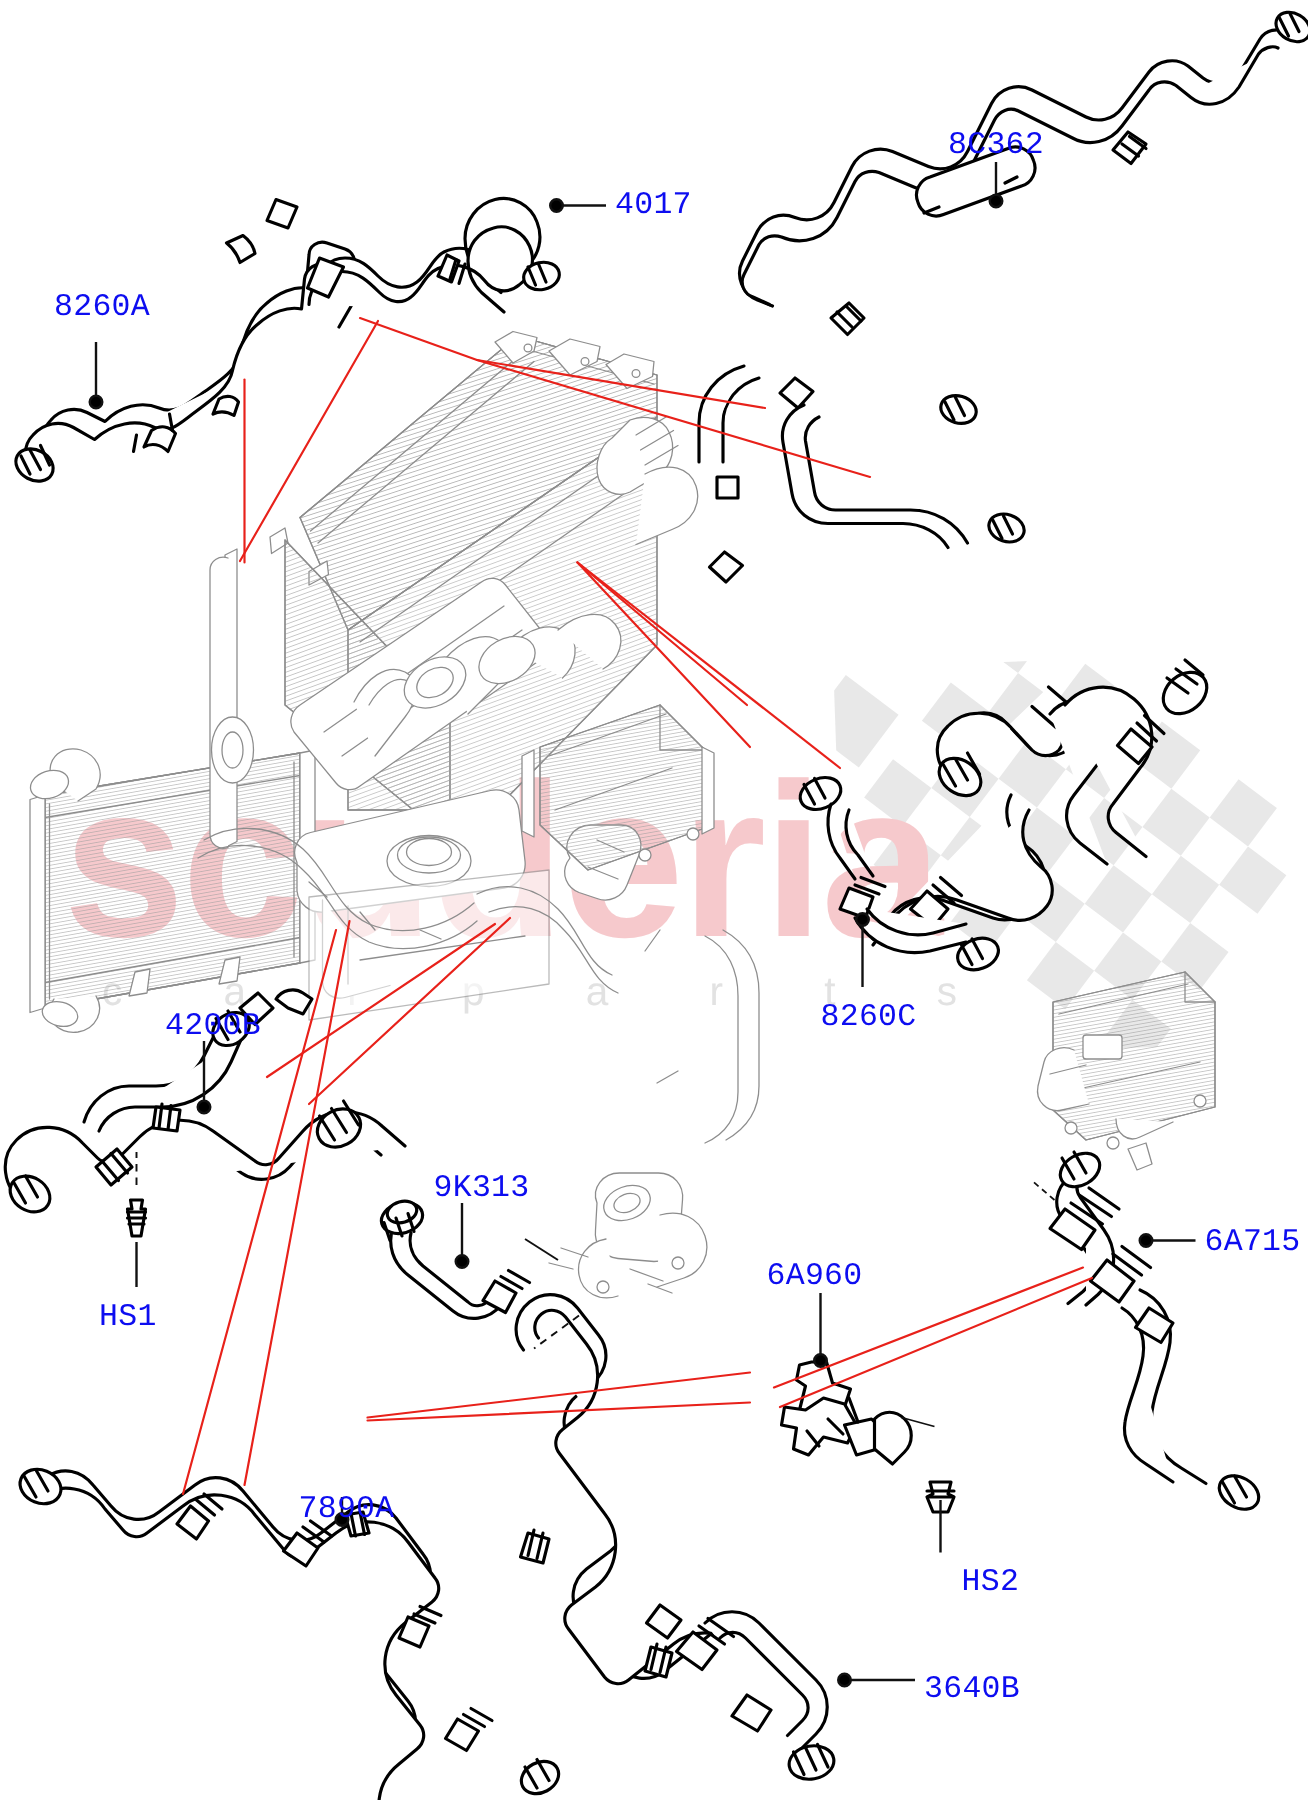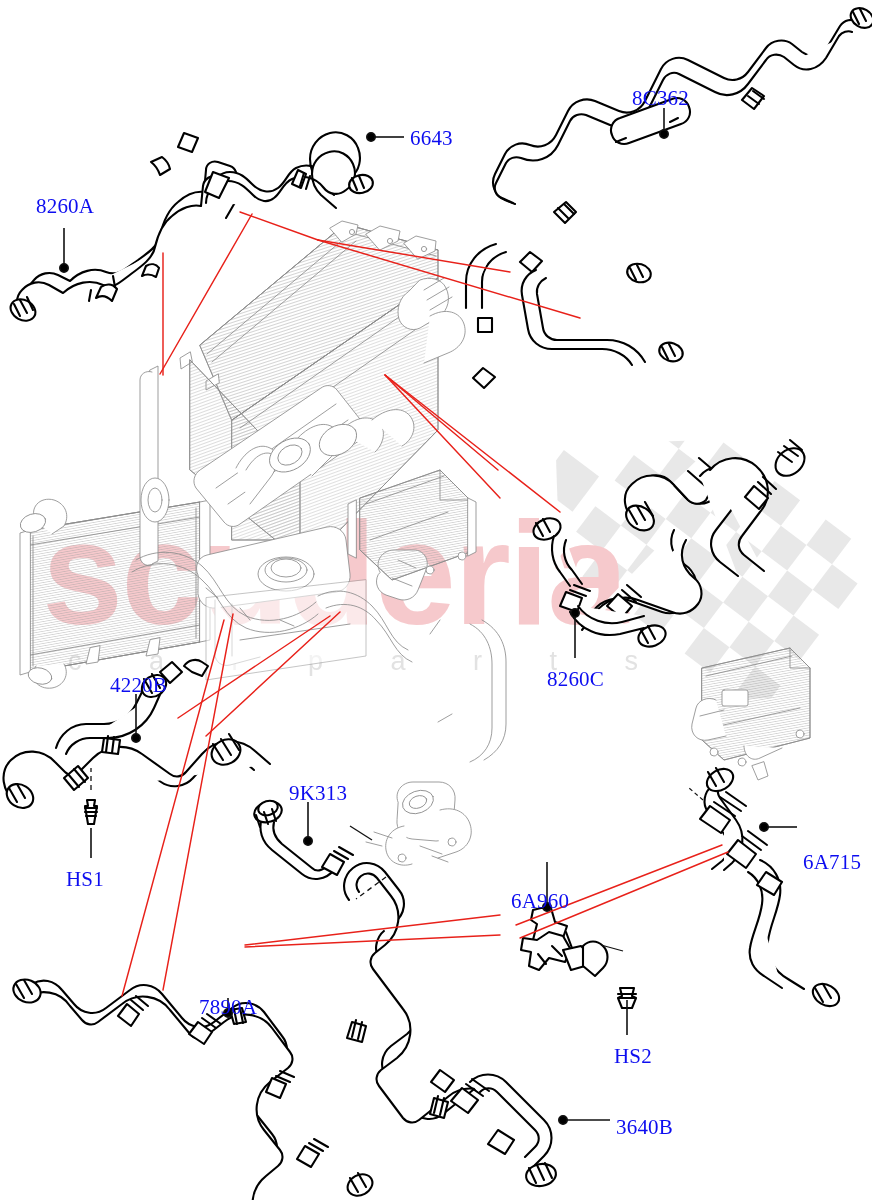--- a/index.html
+++ b/index.html
@@ -6,21 +6,21 @@
   html,body{margin:0;padding:0;background:#ffffff;}
   body{
     font-family:"Liberation Sans", sans-serif;
     width:872px;height:1200px;overflow:hidden;position:relative;
   }
   #stage{position:relative;width:872px;height:1200px;background:#fff;overflow:hidden;}
   #stage svg.layer{position:absolute;left:0;top:0;width:872px;height:1200px;}
   #wm{position:absolute;left:0;top:0;width:872px;height:1200px;pointer-events:none;}
   .label{
     position:absolute;color:#0d0df0;font-size:21px;letter-spacing:0.2px;
-    font-family:Liberation Serif, serif;white-space:nowrap;text-align:center;
+    font-family:Liberation Mono, monospace;white-space:nowrap;text-align:center;
   }
   .wm-main{
     position:absolute;font-family:"Liberation Sans", sans-serif;
     font-size:146px;font-weight:700;color:#f6c9cc;letter-spacing:-2px;
     left:42px;top:490px;user-select:none;
   }
   .wm-sub{
     position:absolute;font-family:"Liberation Sans", sans-serif;
     font-size:27px;font-weight:400;color:#e2e2e2;letter-spacing:30px;
     left:68px;top:646px;user-select:none;
@@ -508,25 +508,25 @@
 
       <path d="M372,840 l-22,-14" stroke-width="1.3"></path>
       <path d="M386,877 l-30,22" stroke-width="1.3" stroke-dasharray="5 4" fill="none"></path>
       <path d="M91,790 l0,-22" stroke-width="1.3" stroke-dasharray="5 4" fill="none"></path>
       <path d="M703,800 l-14,-12" stroke-width="1.2" stroke-dasharray="4 3" fill="none"></path>
       <path d="M601,945 l22,6" stroke-width="1.2"></path>
     </g>
   </svg>
 
   <div class="label" style="left:36px;top:194px">8260A</div>
-  <div class="label" style="left:410px;top:126px">6643</div>
+  <div class="label" style="left:410px;top:126px">4017</div>
   <div class="label" style="left:632px;top:86px">8C362</div>
-  <div class="label" style="left:110px;top:673px">4220B</div>
+  <div class="label" style="left:110px;top:673px">4200B</div>
   <div class="label" style="left:66px;top:867px">HS1</div>
   <div class="label" style="left:547px;top:667px">8260C</div>
   <div class="label" style="left:289px;top:781px">9K313</div>
-  <div class="label" style="left:511px;top:889px">6A960</div>
-  <div class="label" style="left:614px;top:1044px">HS2</div>
-  <div class="label" style="left:803px;top:850px">6A715</div>
+  <div class="label" style="left:511px;top:840px">6A960</div>
+  <div class="label" style="left:641px;top:1044px">HS2</div>
+  <div class="label" style="left:803px;top:817px">6A715</div>
   <div class="label" style="left:199px;top:995px">7890A</div>
   <div class="label" style="left:616px;top:1115px">3640B</div>
 
 </div>
 
 </body></html>

